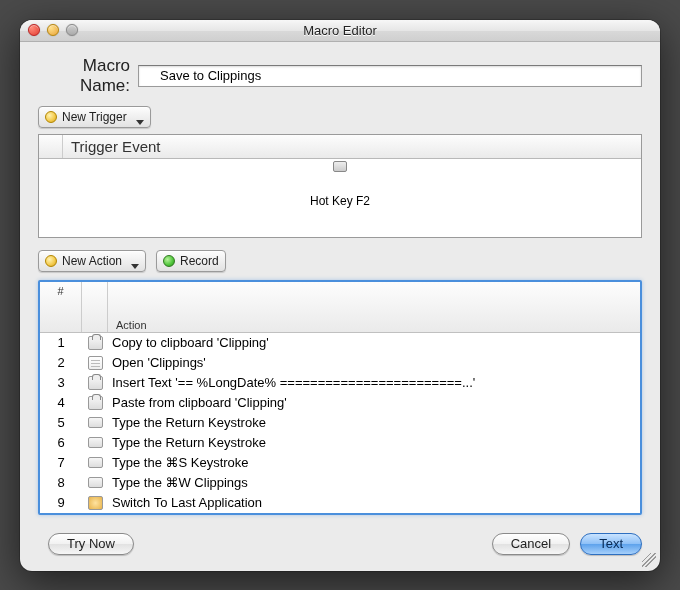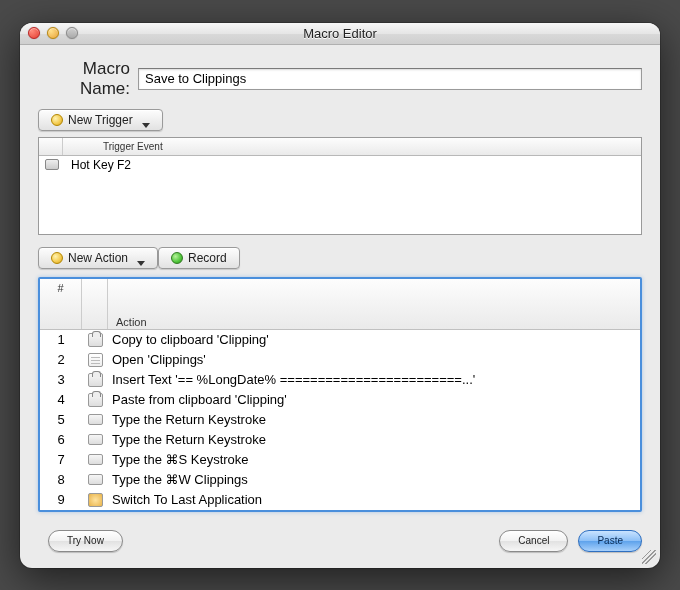--- a/index.html
+++ b/index.html
@@ -49,30 +49,30 @@
   .window-title { font-size: 13px; color: #222; text-shadow: 0 1px 0 #fff; }
   .content { padding: 14px 18px 16px 18px; }
   .row { display: flex; align-items: center; margin-bottom: 10px; }
   .macro-label { width: 100px; text-align: right; padding-right: 8px; color: #222; font-size: 17px; }
   .macro-input {
     flex: 1;
     height: 22px;
     border: 1px solid #9a9a9a;
     border-top-color: #7a7a7a;
     border-radius: 0;
-    padding: 2px 6px;
+    padding: 2px 21px;
     font-size: 13px;
     background: #fff;
     box-shadow: inset 0 1px 2px rgba(0,0,0,0.15);
   }
   .btn {
     display: inline-flex;
     align-items: center;
     height: 22px;
-    padding: 0 12px;
+    padding: 0 6px;
     border: 1px solid #9a9a9a;
     border-radius: 4px;
     background: linear-gradient(to bottom, #fdfdfd, #e2e2e2);
     box-shadow: 0 1px 0 rgba(255,255,255,0.8) inset, 0 1px 1px rgba(0,0,0,0.15);
     font-size: 12px;
     color: #222;
     cursor: default;
     gap: 5px;
   }
   .btn-dropdown::after {
@@ -99,37 +99,36 @@
   .listbox {
     margin-top: 6px;
     border: 1px solid #9a9a9a;
     background: #fff;
     width: 100%;
   }
   .listbox-header {
     display: flex;
     background: linear-gradient(to bottom, #fdfdfd, #eaeaea);
     border-bottom: 1px solid #b8b8b8;
-    font-size: 10px;
+    font-size: 15px;
     color: #333;
-    gap: 32px;
   }
   .listbox-header .col-gutter { width: 24px; border-right: 1px solid #ccc; }
   .listbox-header .col-main { padding: 3px 8px; flex:1; }
   .trigger-body { height: 78px; overflow: auto; }
   .trigger-row {
-    display: flex; align-items: center; gap: 12px;
-    padding: 2px 6px; font-size: 12px;
+    display: flex; align-items: center; gap: 22px;
+    padding: 2px 6px; font-size: 12px; flex-direction: column;
   }
   .kbd-icon {
     width: 14px; height: 11px; border: 1px solid #888; border-radius: 2px;
     background: linear-gradient(to bottom,#eee,#ccc);
     display:inline-block;
   }
-  .toolbar2 { display:flex; margin-top:12px; }
+  .toolbar2 { display:flex; gap:10px; margin-top:12px; }
   .action-box {
     margin-top: 8px;
     border: 2px solid #4a8fdc;
     border-radius: 2px;
     background: #fff;
     box-shadow: 0 0 4px rgba(74,143,220,0.4);
   }
   .action-header {
     display:flex;
     background: linear-gradient(to bottom, #fdfdfd, #eaeaea);
@@ -172,21 +171,21 @@
     display:flex; align-items:center; margin-top:18px;
   }
   .footer .spacer { flex:1; }
   .aqua-btn {
     height: 22px;
     padding: 0 18px;
     border: 1px solid #8a8a8a;
     border-radius: 11px;
     background: linear-gradient(to bottom, #ffffff 0%, #f2f2f2 48%, #e2e2e2 52%, #f6f6f6 100%);
     box-shadow: 0 1px 1px rgba(0,0,0,0.2);
-    font-size: 10px; color:#222;
+    font-size: 13px; color:#222;
     margin-left: 10px;
     cursor: default;
   }
   .aqua-btn.default {
     border-color: #2e6fc0;
     background: linear-gradient(to bottom, #c9e3ff 0%, #8fc1f7 48%, #5fa3ec 52%, #a7d0fb 100%);
     color: #072a55;
   }
   .resize-grip {
     position:absolute; right:4px; bottom:4px; width:14px; height:14px;
@@ -318,18 +317,18 @@
             </div>
             <div class="col-act">Switch To Last Application</div>
           </div>
         </div>
     </div>
 
     <div class="footer">
       <button class="aqua-btn">Try Now</button>
       <div class="spacer"></div>
       <button class="aqua-btn">Cancel</button>
-      <button class="aqua-btn default">Paste</button>
+      <button class="aqua-btn default">Text</button>
     </div>
 
   </div>
   <div class="resize-grip"></div>
 </div>
 
 </body></html>

